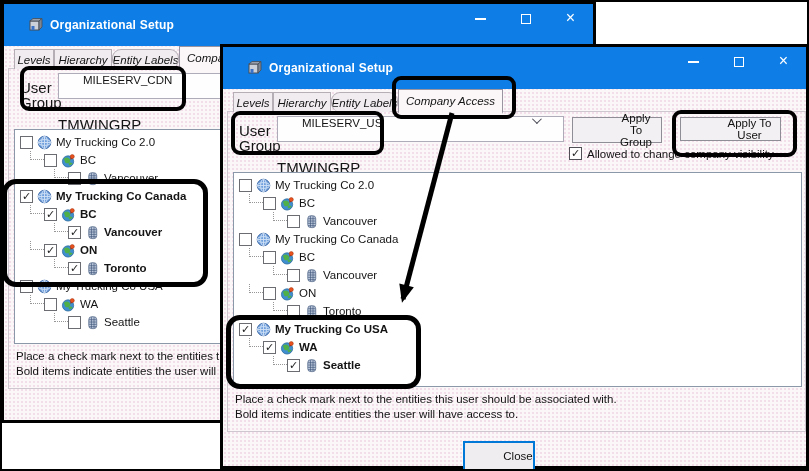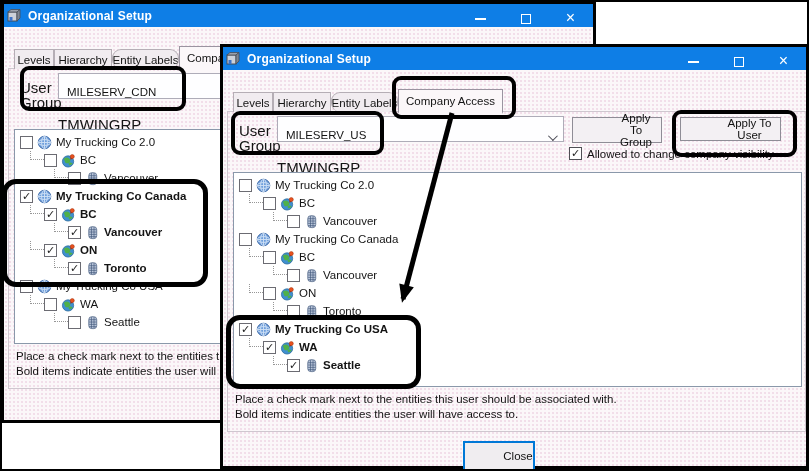--- a/index.html
+++ b/index.html
@@ -11,52 +11,52 @@
   
   .win{
     position:absolute;box-sizing:border-box;border:3px solid #000;
     background-color:#fbf7f9;
     background-image:radial-gradient(circle,#f1dde8 0.7px,rgba(0,0,0,0) 0.8px);
     background-size:4px 4px;
   }
   #win-back{left:-1px;top:-1px;width:595px;height:422px;z-index:1;}
   #win-front{left:218px;top:42px;width:589px;height:425px;z-index:10;}
   .titlebar{
-    position:absolute;left:0;top:0;right:0;height:23px;background:var(--titlebar,#0e7ee6);
-    display:flex;align-items:center;padding-left:1px;gap:7px;color:var(--titlebar_text,#fff);
+    position:absolute;left:0;top:0;right:0;height:42px;background:var(--titlebar,#0e7ee6);
+    display:flex;align-items:center;padding-left:23px;gap:7px;color:var(--titlebar_text,#fff);
   }
   .wtitle{font-size:12px;font-weight:600;letter-spacing:.2px;}
   .appicon{display:inline-flex;width:16px;height:16px;}
   .wctrls{position:absolute;right:0;top:0;height:29px;display:flex;}
   .wbtn{width:45px;height:29px;display:flex;align-items:center;justify-content:center;cursor:default;}
   .minbar{width:11px;height:2px;background:#fff;}
   .maxbox{width:10px;height:10px;border:1.3px solid #fff;box-sizing:border-box;}
   .xglyph{font-size:16px;line-height:1;color:#fff;transform:translateY(-1px);}
   
   .tabs{position:absolute;left:10px;top:41px;height:24px;display:flex;align-items:flex-end;z-index:2;}
   .tab{
     height:20px;box-sizing:border-box;border:1px solid #b5aeb5;border-bottom:none;
     background:#f1ecf0;display:flex;align-items:center;justify-content:center;
-    font-size:11.5px;padding:0 1px;overflow:hidden;white-space:nowrap;
+    font-size:11.5px;padding:0 1px;overflow:hidden;white-space:nowrap;font-style:italic;
   }
   .tab:nth-child(1){width:40px;}
   .tab:nth-child(2){width:58px;}
   .tab:nth-child(3){width:67px;border-radius:9px;}
   .tab:nth-child(4){width:105px;}
   .tab.sel{height:25px;margin-bottom:-2px;background:#fbf7f9;border:1px solid #9a94a0;border-bottom:2px solid #fbf7f9;}
   .tabpage{position:absolute;left:4px;top:64px;width:577px;height:319px;border:1px solid #cfc7cf;pointer-events:none;}
   
   .lbl{position:absolute;font-size:15px;white-space:nowrap;}
   .userlbl{left:16px;top:75px;}
   .grouplbl{left:16px;top:90px;}
   .groupval{left:54px;top:112px;}
   .combo{
     position:absolute;left:54px;top:69px;width:287px;height:26px;box-sizing:border-box;
-    background:#fefeff;border:1px solid #aeacb8;display:flex;align-items:flex-end;
-    padding:0 8px;font-size:11.5px;
+    background:#fefeff;border:1px solid #aeacb8;display:flex;align-items:flex-start;
+    padding:0 24px;font-size:11.5px;
   }
   .chev{margin-left:auto;width:6px;height:6px;border-right:1.5px solid #4a4a55;border-bottom:1.5px solid #4a4a55;transform:rotate(45deg) translateY(-2px);}
   .btn{
     position:absolute;box-sizing:border-box;background:#f3f0f3;border:1px solid #8f8d96;
     font-size:11.5px;font-family:inherit;color:#111;display:flex;align-items:center;justify-content:center;
     cursor:default;
     padding-left:44px;
   }
   .applygroup{left:349px;top:70px;width:90px;height:26px;}
   .applyuser{left:457px;top:70px;width:101px;height:24px;}

